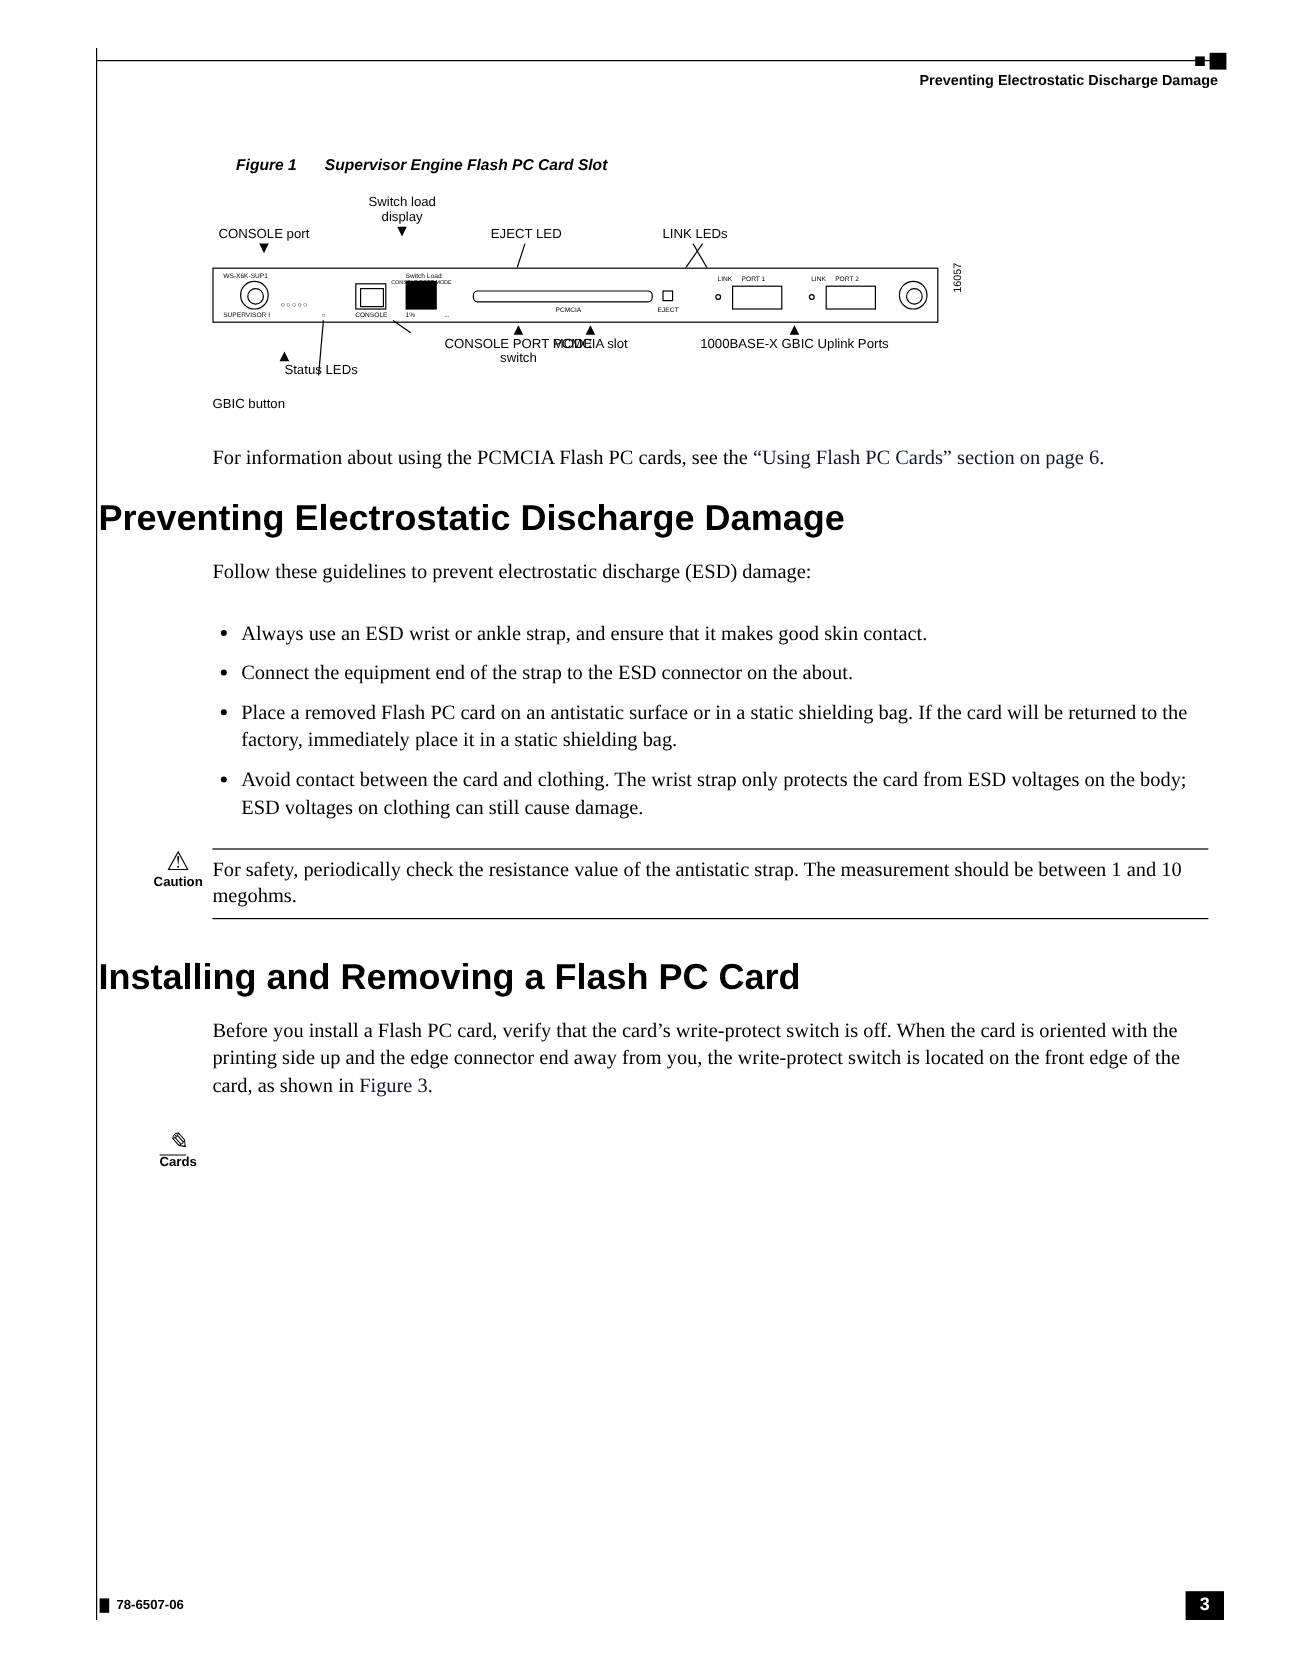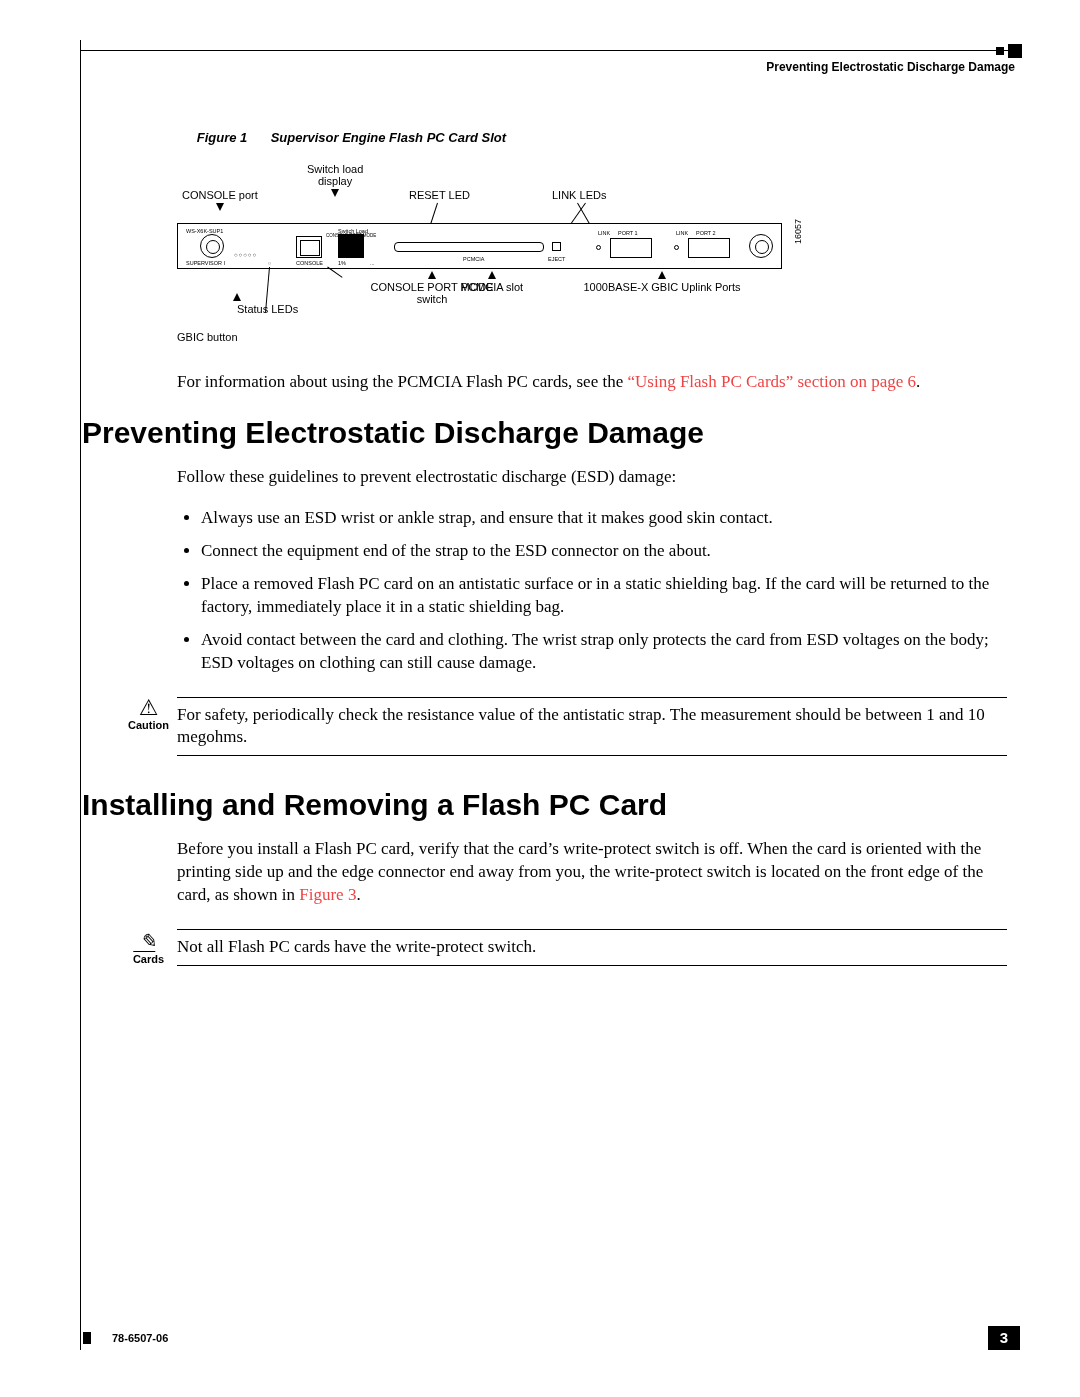--- a/index.html
+++ b/index.html
@@ -145,21 +145,21 @@
   .figure-box .idnum {
     position:absolute; top:56px; right:-6px;
     font-size:9px;
     writing-mode: vertical-rl;
     transform: rotate(180deg);
   }
   .body-para {
     margin: 6px 0 22px 0;
     line-height: 1.35;
   }
-  .body-para .xref { color: #ef4444; }
+  .body-para .xref { color: #0f172a; }
   h1.section {
     font-family: Arial, Helvetica, sans-serif;
     font-weight: bold;
     font-size: 30px;
     margin: 18px 0 16px -95px;
   }
   ul.bullets { margin: 8px 0 22px 24px; }
   ul.bullets li { margin-bottom: 10px; line-height: 1.35; }
   .callout-block {
     display:flex;
@@ -207,21 +207,21 @@
   }
   .footer-line1 .sq {
     display:inline-block; width:10px;height:10px;background:#000;margin-left:6px;vertical-align:middle;
   }
   .footer-line2 {
     display:flex; justify-content:space-between; align-items:center;
     margin-top:2px;
   }
   .footer-line2 .docnum {
     font-size:11px; font-weight:bold;
-    border-left:8px solid #000; padding-left:21px;
+    border-left:8px solid #000; padding-left:6px;
     margin-left:2px;
   }
   .footer-line2 .pagebox {
     width:32px;height:24px;background:#000;color:#fff;
     text-align:center;font-weight:bold;font-size:15px;
     line-height:24px;
   }
   .diag-line {
     position:absolute;
     width:1px;height:30px;background:#000;
@@ -248,21 +248,21 @@
       <div class="callout-top" style="left:5px;top:26px;">
         <span>CONSOLE port</span>
         <span class="stem" style="height:14px"></span><span class="arrow-down"></span>
       </div>
       <div class="callout-top" style="left:130px;text-align:center">
         <span>Switch load</span><br>
         <span>display</span>
         <span class="stem" style="height:16px"></span><span class="arrow-down"></span>
       </div>
       <div class="callout-top" style="left:232px;top:26px;">
-        <span>RESET LED</span>
+        <span>EJECT LED</span>
       </div>
       <div class="diag-line" style="left:260px;top:40px;height:26px;transform:rotate(18deg)"></div>
       <div class="callout-top" style="left:375px;top:26px;">
         <span>LINK LEDs</span>
       </div>
       <div class="diag-line" style="left:400px;top:40px;height:30px;transform:rotate(-30deg)"></div>
       <div class="diag-line" style="left:408px;top:40px;height:30px;transform:rotate(35deg)"></div>
 
       <div class="panel">
         <span class="tiny" style="top:4px;left:8px">WS-X6K-SUP1</span>
@@ -316,21 +316,21 @@
         <span>1000BASE-X GBIC Uplink Ports</span>
       </div>
     </div>
 
     <p class="body-para">
       <span>For information about using the PCMCIA Flash PC cards, see the </span><a class="xref">“Using Flash PC Cards” section on page 6</a><span>.</span>
     </p>
 
     <h1 class="section">Preventing Electrostatic Discharge Damage</h1>
 
-    <p class="body-para" style="margin-bottom:18px">Follow these guidelines to prevent electrostatic discharge (ESD) damage:</p>
+    <p class="body-para" style="margin-bottom:28px">Follow these guidelines to prevent electrostatic discharge (ESD) damage:</p>
 
     <ul class="bullets">
       <li>Always use an ESD wrist or ankle strap, and ensure that it makes good skin contact.</li>
       <li>Connect the equipment end of the strap to the ESD connector on the about.</li>
       <li>Place a removed Flash PC card on an antistatic surface or in a static shielding bag. If the card will be returned to the factory, immediately place it in a static shielding bag.</li>
       <li>Avoid contact between the card and clothing. The wrist strap only protects the card from ESD voltages on the body; ESD voltages on clothing can still cause damage.</li>
     </ul>
 
     <div class="callout-block">
       <div class="lead">
@@ -344,21 +344,20 @@
 
     <p class="body-para">
       <span>Before you install a Flash PC card, verify that the card’s write-protect switch is off. When the card is oriented with the printing side up and the edge connector end away from you, the write-protect switch is located on the front edge of the card, as shown in </span><a class="xref">Figure 3</a><span>.</span>
     </p>
 
     <div class="callout-block">
       <div class="lead">
         <div class="note-ico"></div>
         <div class="word">Cards</div>
       </div>
-      <div class="ruled">Not all Flash PC cards have the write-protect switch.</div>
     </div>
 
   </div>
 
   <div class="footer">
     <div class="footer-line2">
       <span class="docnum">78-6507-06</span>
       <span class="pagebox">3</span>
     </div>
   </div>

